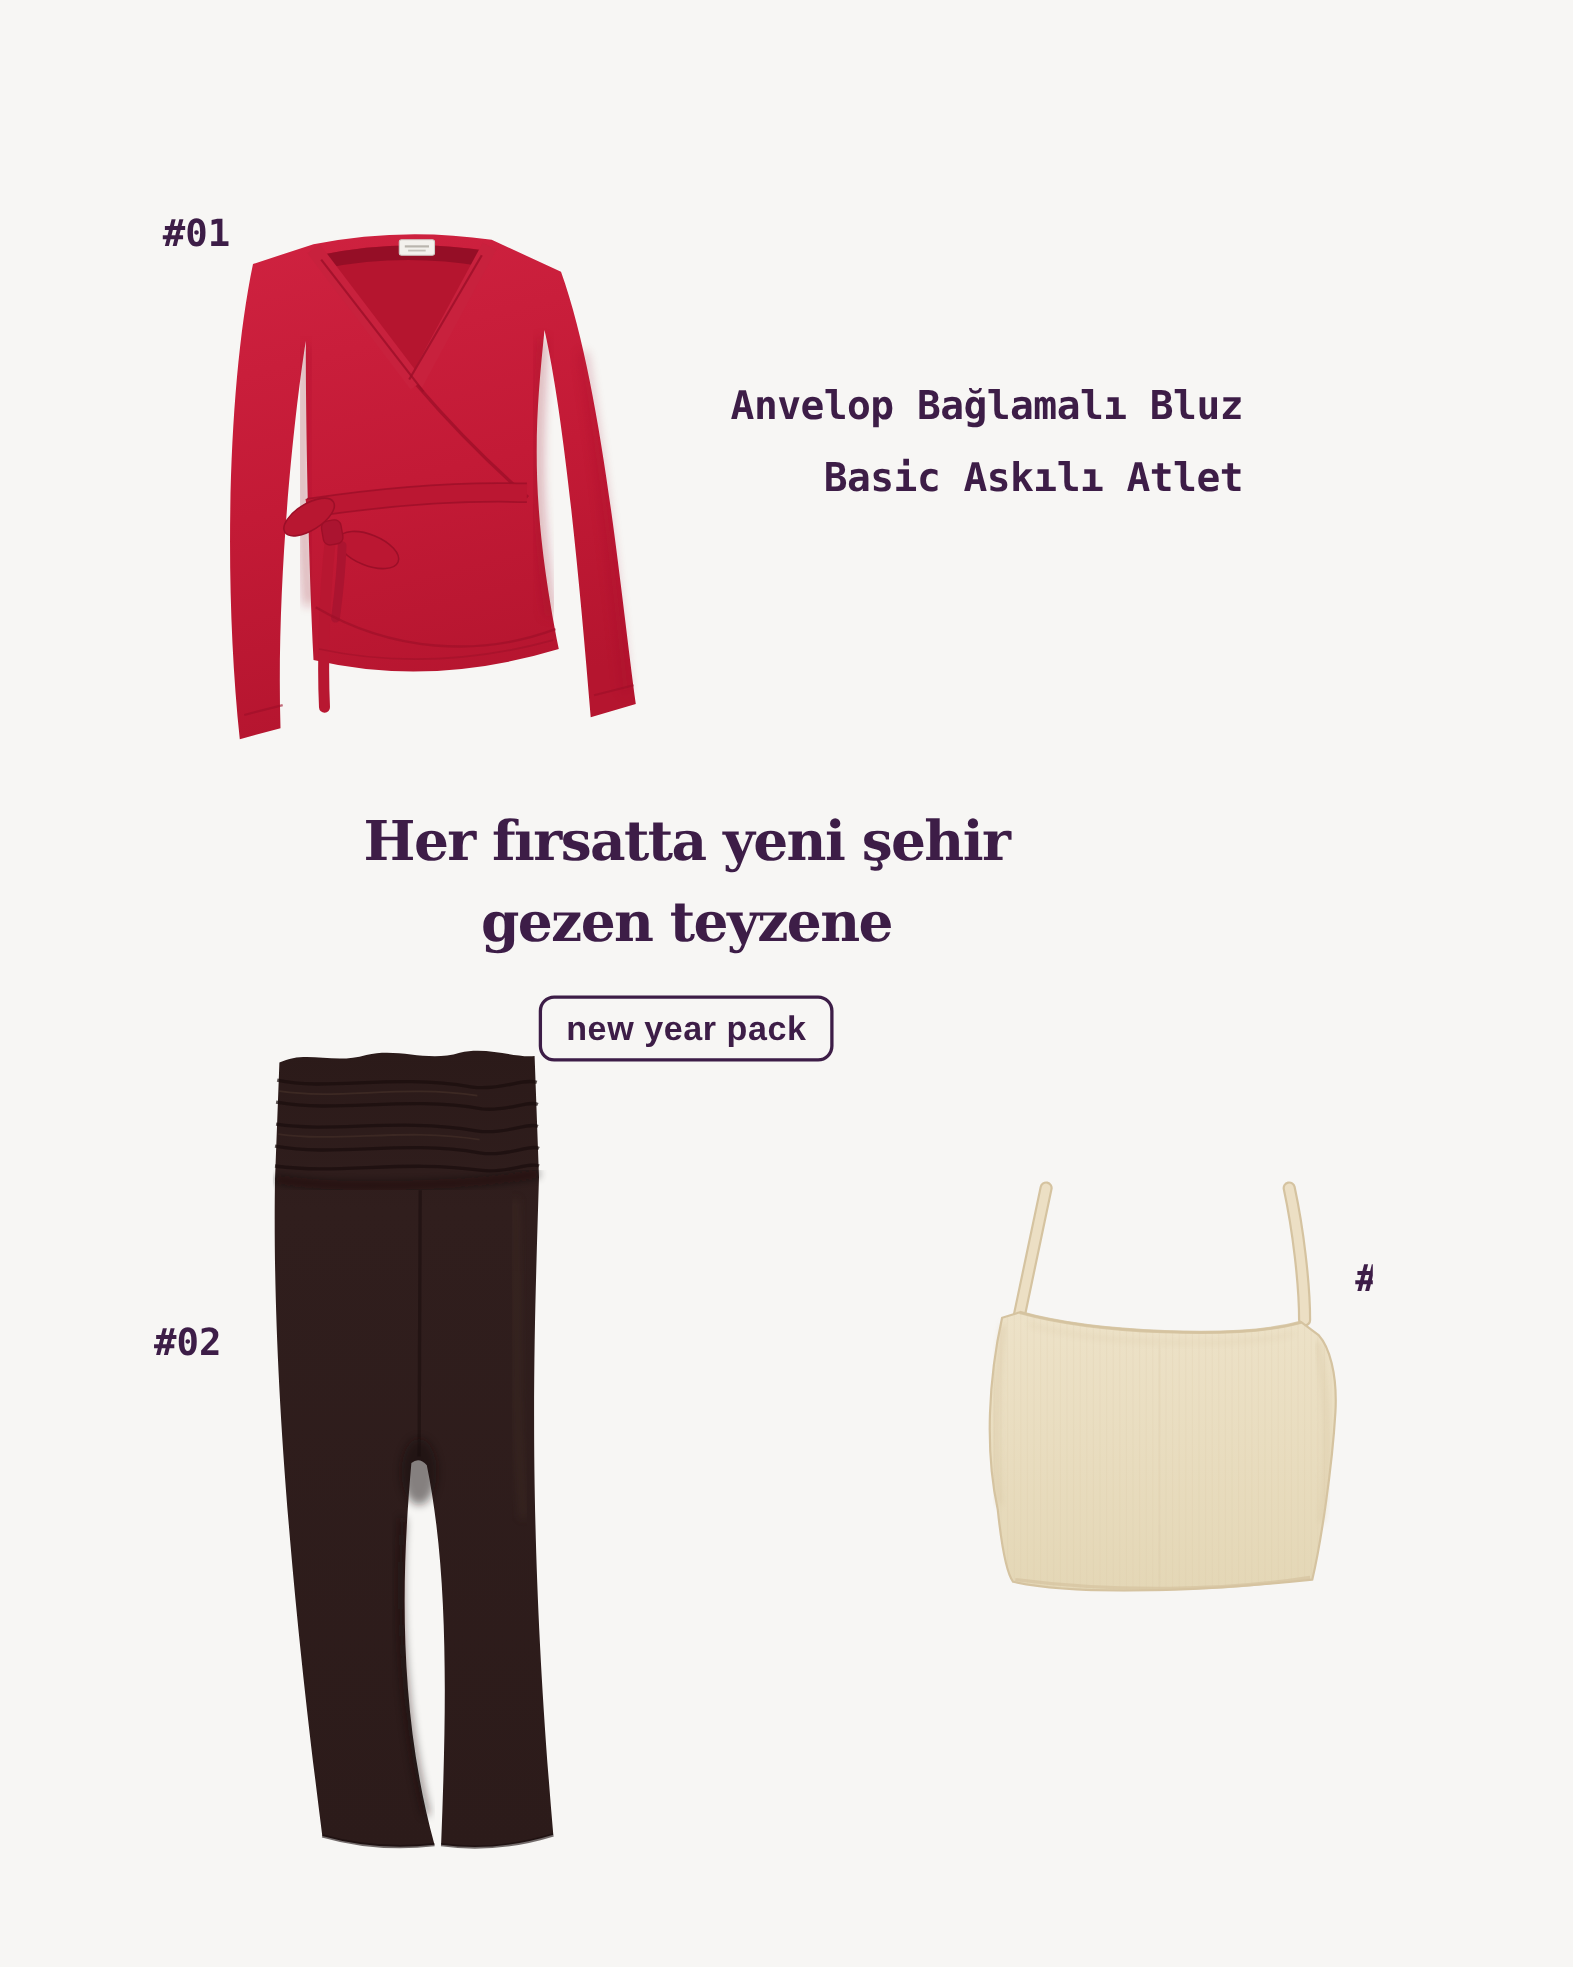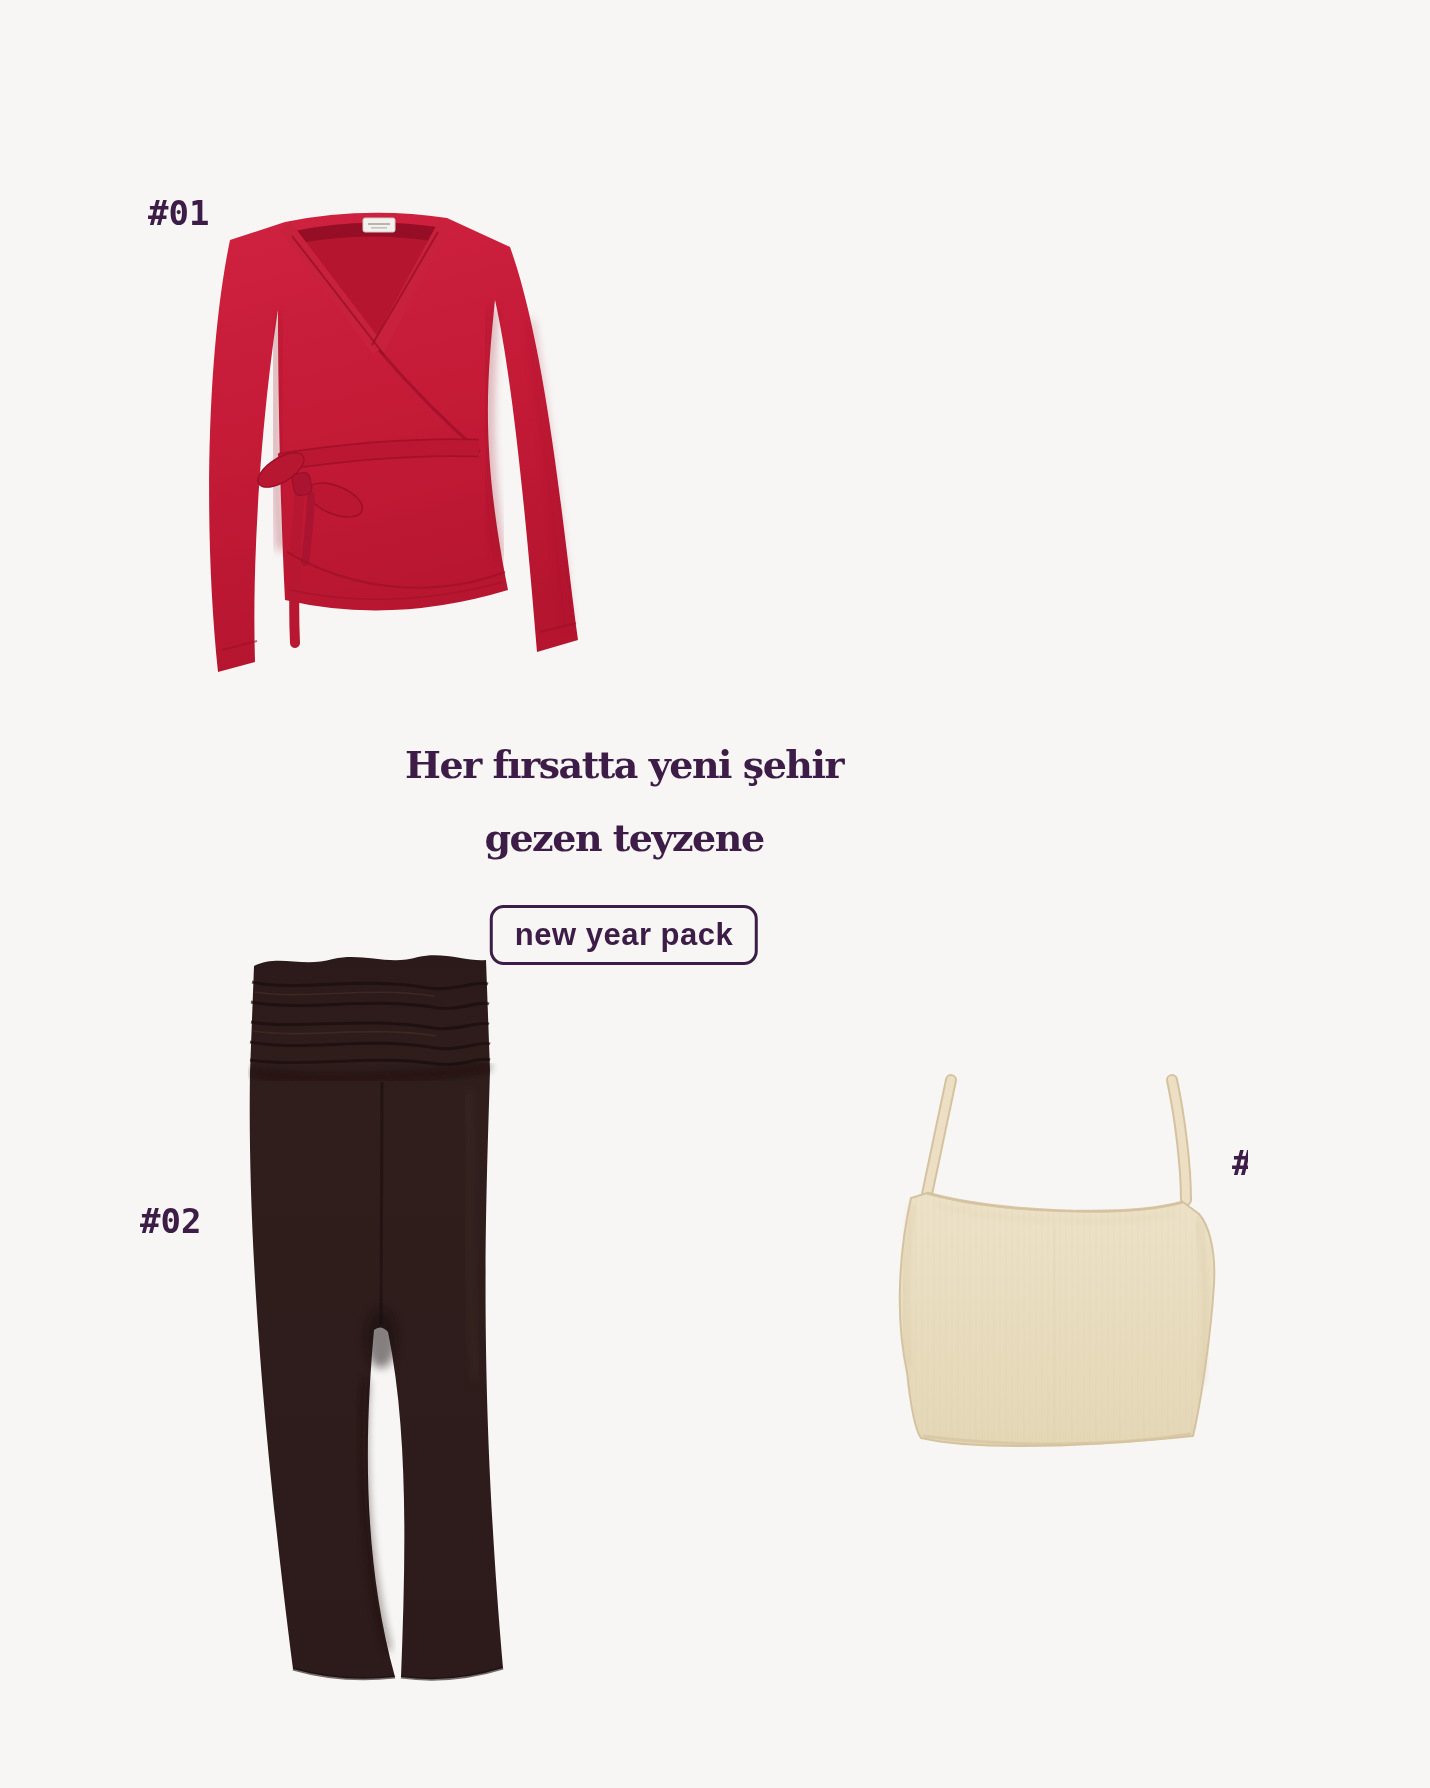--- a/index.html
+++ b/index.html
@@ -37,21 +37,21 @@
     font-family:"DejaVu Sans Mono","Liberation Mono",monospace;
     font-weight:700;font-size:36px;line-height:65px;letter-spacing:-0.5px;
     color:var(--accent-purple);
     white-space:nowrap;
   }
 
   .heading{
     position:absolute;left:0;top:728px;width:100%;
     text-align:center;
     font-family:"DejaVu Serif","Liberation Serif",serif;
-    font-weight:700;font-size:38px;line-height:73px;letter-spacing:-1.5px;
+    font-weight:700;font-size:50px;line-height:73px;letter-spacing:-1.5px;
     color:var(--accent-purple);
   }
 
   .badge{
     position:absolute;top:905px;left:50%;transform:translateX(-50%);
     border:3px solid var(--accent-purple);border-radius:14px;
     padding:9px 22px;
     font-family:"Liberation Sans",sans-serif;
     font-weight:700;font-size:31px;letter-spacing:.5px;
     color:var(--accent-purple);
@@ -68,20 +68,22 @@
 </head>
 <body>
 
 <div class="canvas">
 
   <div class="mono-label label-01">#01</div>
   <div class="mono-label label-02">#02</div>
   <div class="mono-label label-03">#09</div>
 
   <div class="product-list">
+    <div>Anvelop Bağlamalı Bluz</div>
+    <div>Basic Askılı Atlet</div>
   </div>
 
   <div class="heading">
     <div>Her fırsatta yeni şehir</div>
     <div>gezen teyzene</div>
   </div>
 
   <div class="badge">new year pack</div>
 
   <svg class="garment blouse-svg" viewBox="0 0 390 480">

